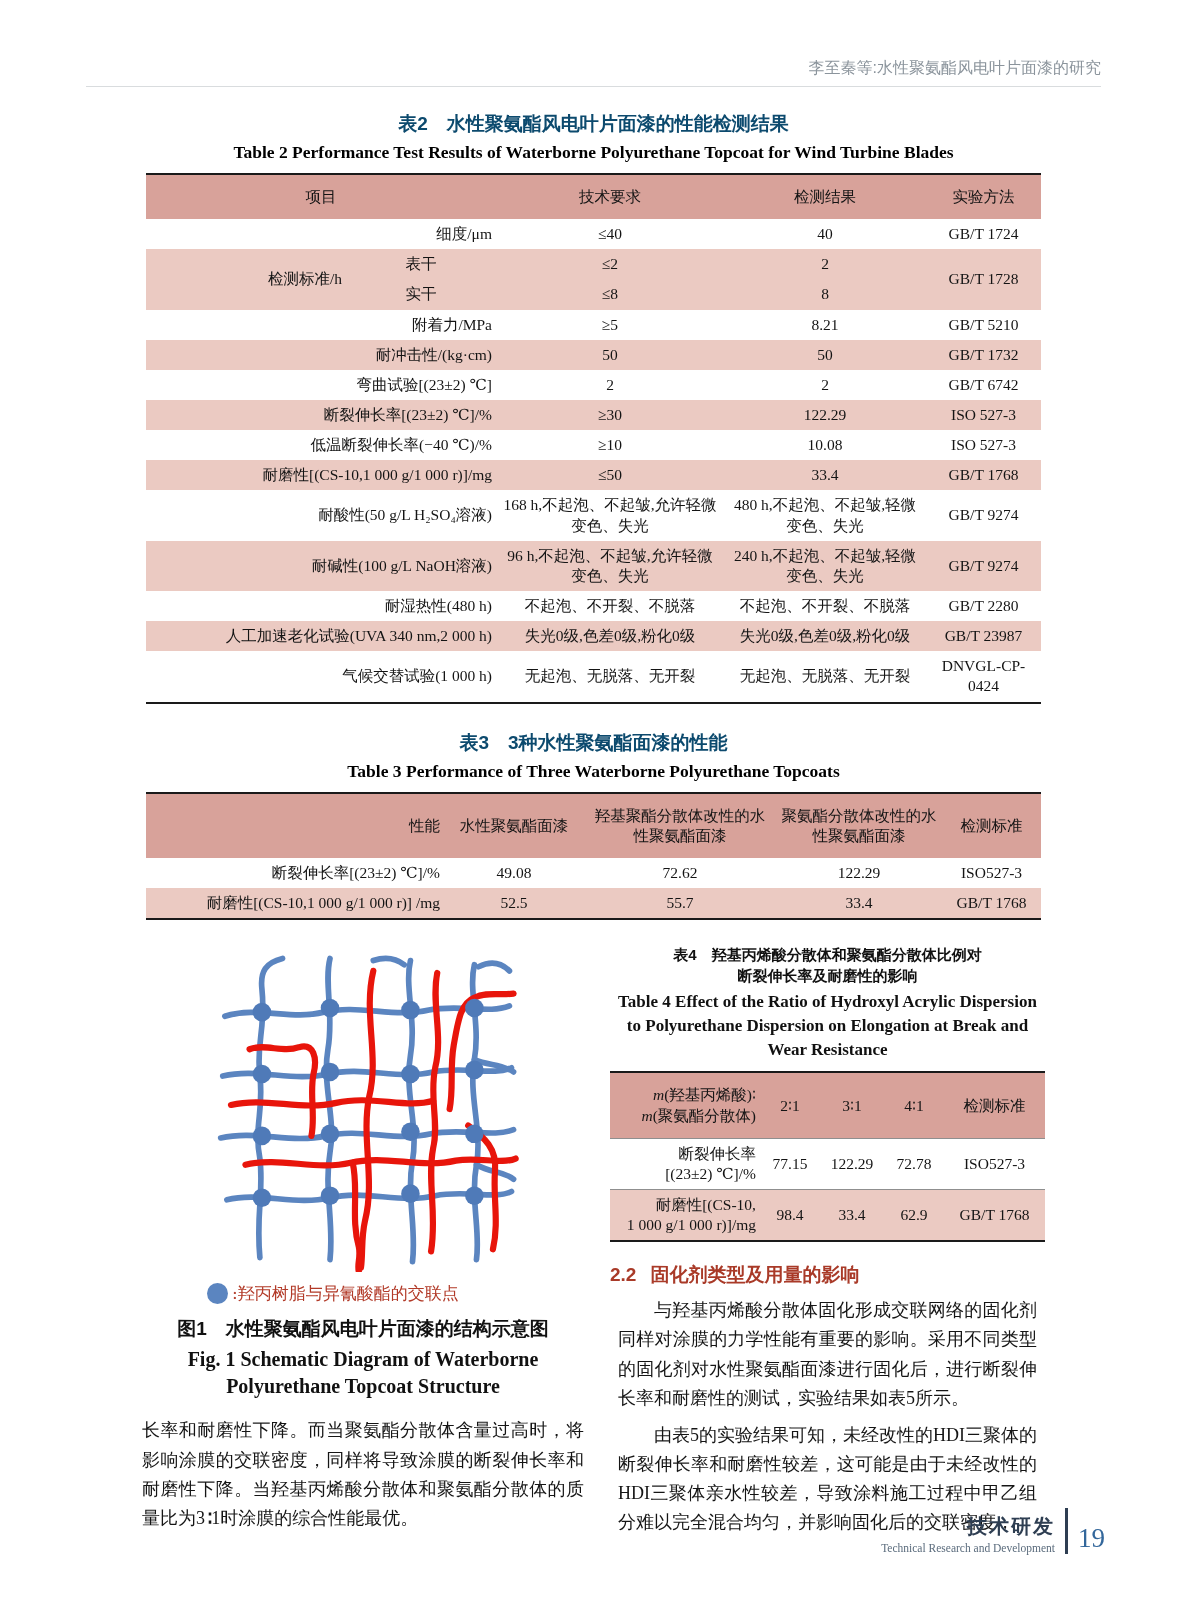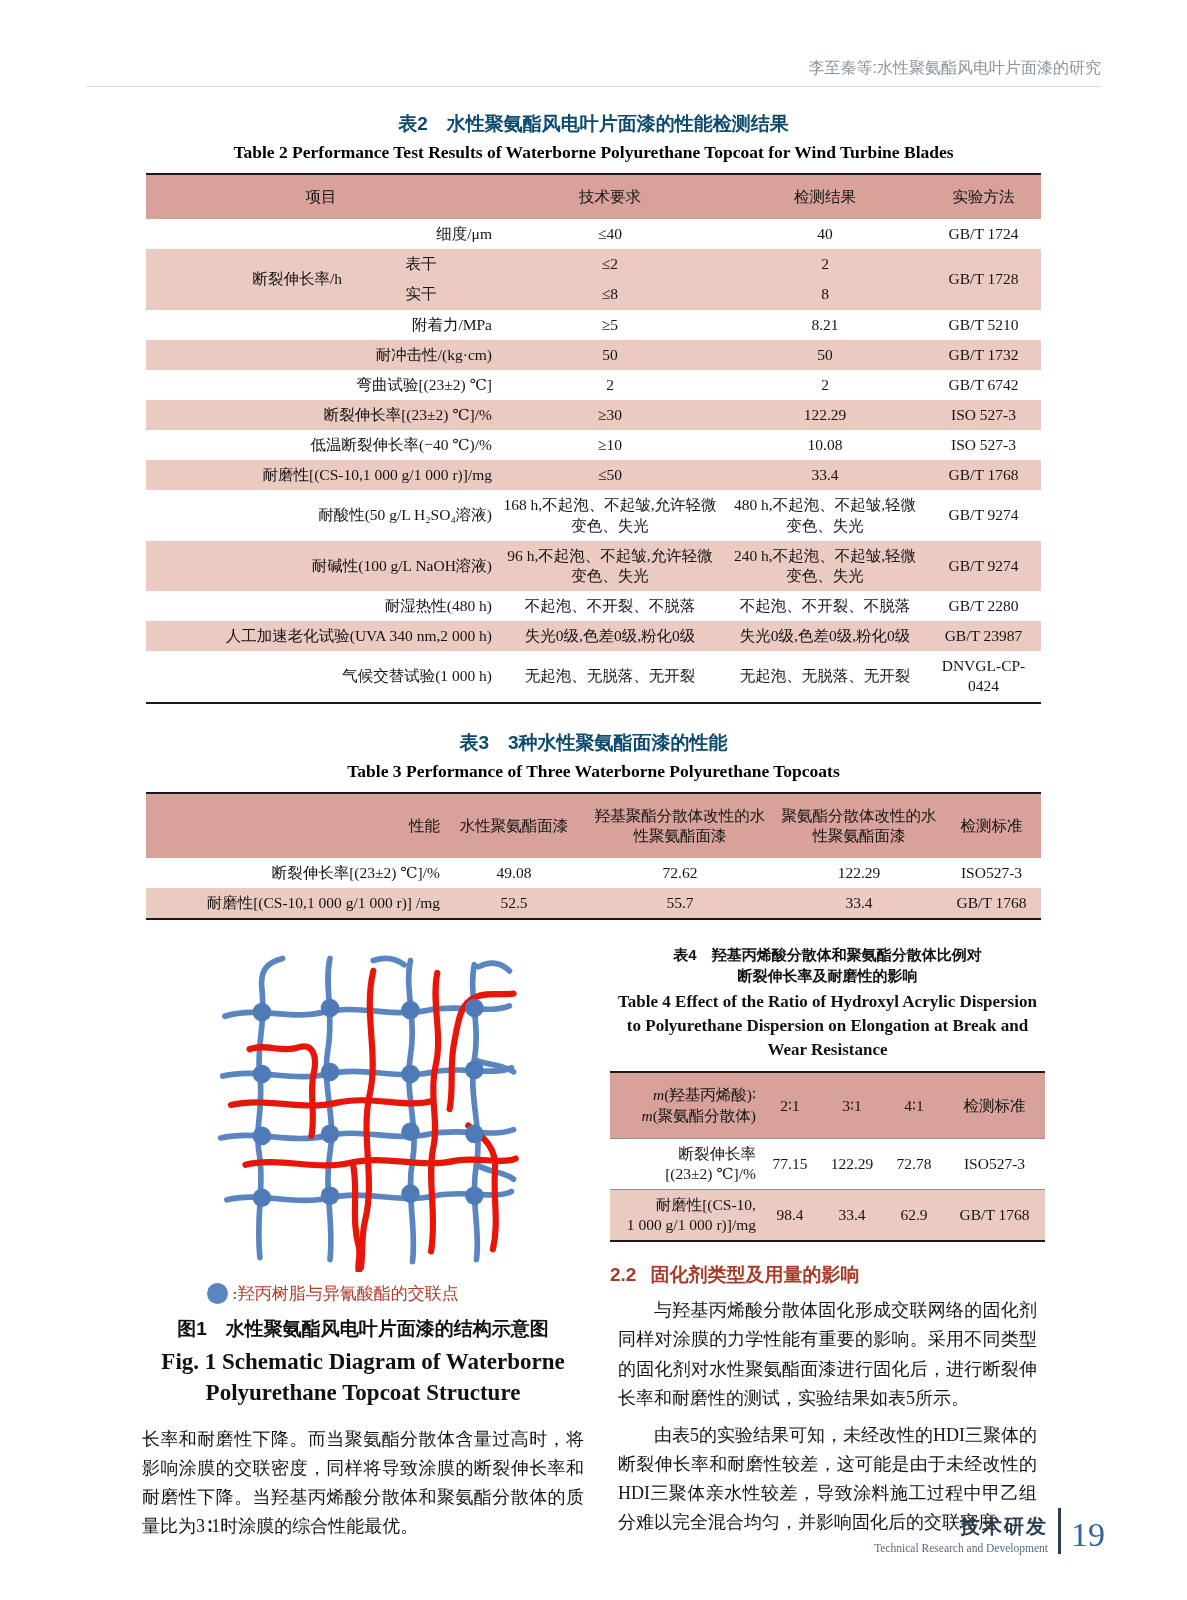--- a/index.html
+++ b/index.html
@@ -37,21 +37,21 @@
   .col-r{width:435px;}
   
   .figwrap{text-align:center;}
   .legend{width:312px;margin:4px auto 0 auto;text-align:left;color:#b23a28;font-size:17px;line-height:1.55;
     font-family:"DejaVu Serif",serif;}
   .legend-row{display:flex;align-items:center;gap:4px;margin-top:4px;}
   .dot-swatch{width:21px;height:21px;border-radius:50%;background:#5b85c0;display:inline-block;flex:0 0 auto;}
   .dash-swatch{width:30px;height:6px;border-radius:3px;background:#e8150b;display:inline-block;flex:0 0 auto;}
   .figcap-cn{margin-top:10px;text-align:center;font-size:19px;font-weight:bold;
     font-family:"Liberation Sans","DejaVu Sans",sans-serif;}
-  .figcap-en{margin-top:4px;text-align:center;font-size:23px;font-weight:bold;line-height:1.35;
+  .figcap-en{margin-top:4px;text-align:center;font-size:20px;font-weight:bold;line-height:1.35;
     font-family:"Liberation Serif","DejaVu Serif",serif;}
   
   .bodytext{margin-top:16px;font-size:18px;line-height:1.62;text-align:justify;color:#151515;}
   .bodytext.indent p{text-indent:2em;margin:8px;}
   .bodytext p{margin:0;}
   
   .t4-title-cn{margin-top:2px;text-align:center;font-size:15px;font-weight:bold;line-height:1.4;
     font-family:"Liberation Sans","DejaVu Sans",sans-serif;}
   .t4-title-en{margin-top:4px;text-align:center;font-size:17px;font-weight:bold;line-height:1.4;
     font-family:"Liberation Serif","DejaVu Serif",serif;}
@@ -65,21 +65,21 @@
   .sec-head{margin-top:20px;color:#a93a28;font-weight:bold;font-size:19px;
     font-family:"Liberation Sans","DejaVu Sans",sans-serif;}
   .sec-head .num{margin-right:14px;}
   
   .footer{position:absolute;right:82px;bottom:46px;display:flex;align-items:flex-end;margin-top:37px;}
   .footer-txt{text-align:right;margin-right:10px;}
   .footer-cn{font-size:20px;font-weight:bold;color:#2e3e52;letter-spacing:2px;
     font-family:"Liberation Sans","DejaVu Sans",sans-serif;}
   .footer-en{font-size:11.5px;color:#5a6b7c;margin-top:2px;font-family:"Liberation Serif",serif;}
   .footer-bar{width:3px;height:46px;background:#2e3e52;margin-right:10px;}
-  .footer-page{font-size:34px;color:#33679b;font-family:"Liberation Serif",serif;}
+  .footer-page{font-size:27px;color:#33679b;font-family:"Liberation Serif",serif;}
   i.mvar{font-style:italic;font-family:"Liberation Serif",serif;}
 </style>
 </head>
 <body>
 
 <div class="page">
 
   <div class="runhead">李至秦等:水性聚氨酯风电叶片面漆的研究</div>
   <div class="runrule"></div>
 
@@ -101,21 +101,21 @@
       <td>检测结果</td>
       <td>实验方法</td>
     </tr>
     <tr>
       <td class="item" colspan="2">细度/μm</td>
       <td>≤40</td>
       <td>40</td>
       <td>GB/T 1724</td>
     </tr>
     <tr class="pink">
-      <td class="item" rowspan="2">断裂伸长率/h</td>
+      <td class="item" rowspan="2">检测标准/h</td>
       <td>表干</td>
       <td>≤2</td>
       <td>2</td>
       <td rowspan="2">GB/T 1728</td>
     </tr>
     <tr class="pink">
       <td>实干</td>
       <td>≤8</td>
       <td>8</td>
     </tr>

